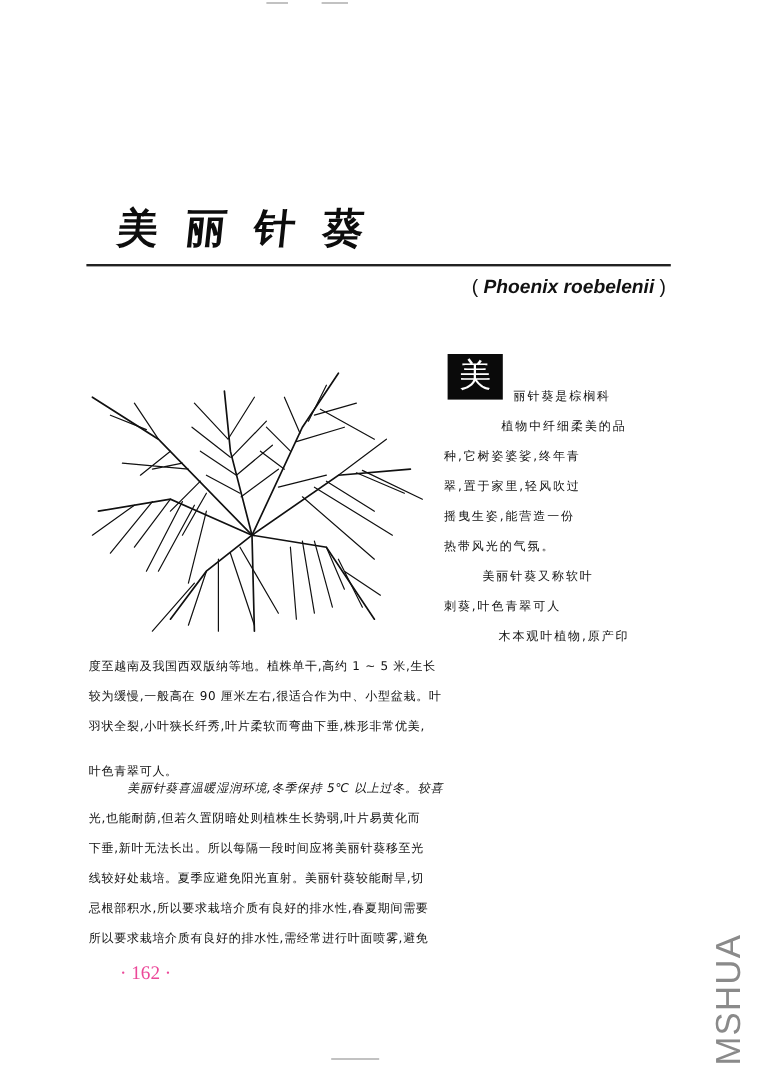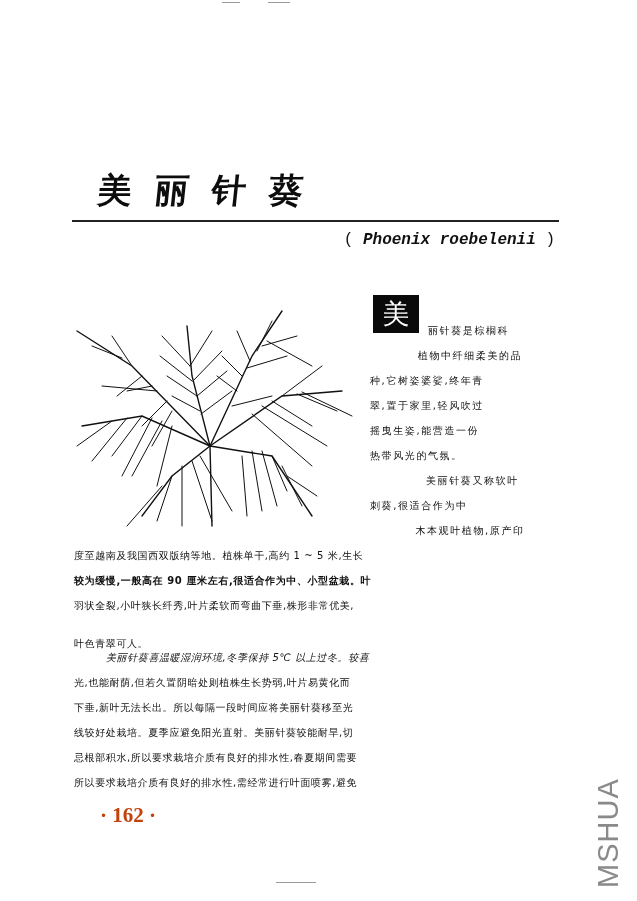--- a/index.html
+++ b/index.html
@@ -11,38 +11,38 @@
     .scan-mark { position: absolute; background: #9a9a9a; height: 1px; }
     .title {
       position: absolute; left: 98px; top: 168px;
       font-family: "DejaVu Serif", serif; font-weight: bold;
       font-size: 34px; letter-spacing: 23px; color: #0d0d0d;
       transform: skewX(-6deg);
     }
     .title-rule { position: absolute; left: 72px; top: 220px; width: 487px; height: 2px; background: #222; }
     .latin {
       position: absolute; right: 82px; top: 231px;
-      font-family: Liberation Mono, monospace; font-size: 16px; color: #111;
+      font-family: Liberation Sans, sans-serif; font-size: 16px; color: #111;
     }
     .latin i { font-style: italic; font-weight: bold; }
     .illustration { position: absolute; left: 72px; top: 296px; width: 290px; height: 240px; }
     .dropcap {
       position: absolute; left: 373px; top: 295px; width: 46px; height: 38px;
       background: #0a0a0a; color: #fff; font-size: 27px; line-height: 38px; text-align: center;
     }
     .rline, .fline {
       position: absolute; font-size: 10px; line-height: 25px; white-space: nowrap; color: #111;
     }
     .rline { left: 370px; width: 200px; letter-spacing: 1.6px; }
     .fline { left: 74px; width: 490px; letter-spacing: 0.6px; }
     .indent2 { left: 402px; }
     .findent { left: 106px; font-style: italic; }
     .pagenum {
       position: absolute; left: 100px; top: 803px;
-      font-family: "Liberation Serif", serif; font-size: 21px; font-weight: bold; color: #c2410c;
+      font-family: "Liberation Serif", serif; font-size: 16px; font-weight: normal; color: #ec4899;
     }
     .watermark {
       position: absolute; left: 592px; top: 888px;
       transform: rotate(-90deg); transform-origin: left top;
       font-family: "Liberation Sans", sans-serif; font-size: 29px; color: #8a8a8a; letter-spacing: 1px;
     }
   </style>
 </head>
 <body>
 
@@ -78,26 +78,26 @@
 </svg>
 
 <div class="dropcap">美</div>
 
 <div class="rline" style="left:428px;top:318px;">丽针葵是棕榈科</div>
 <div class="rline" style="top:343px;text-align:center;">植物中纤细柔美的品</div>
 <div class="rline" style="top:368px;">种,它树姿婆娑,终年青</div>
 <div class="rline" style="top:393px;">翠,置于家里,轻风吹过</div>
 <div class="rline" style="top:418px;">摇曳生姿,能营造一份</div>
 <div class="rline" style="top:443px;">热带风光的气氛。</div>
-<div class="rline indent2" style="top:468px;margin-left:24px;">美丽针葵又称软叶</div>
-<div class="rline" style="top:493px;">刺葵,很适合作为中</div>
+<div class="rline indent2" style="top:468px;">美丽针葵又称软叶</div>
+<div class="rline" style="top:493px;">刺葵,叶色青翠可人</div>
 <div class="rline" style="top:518px;text-align:center;">木本观叶植物,原产印</div>
 
 <div class="fline" style="top:543px;">度至越南及我国西双版纳等地。植株单干,高约 1 ~ 5 米,生长</div>
-<div class="fline" style="top:568px;font-weight:bold;">较为缓慢,一般高在 90 厘米左右,很适合作为中、小型盆栽。叶</div>
+<div class="fline" style="top:568px;">较为缓慢,一般高在 90 厘米左右,很适合作为中、小型盆栽。叶</div>
 <div class="fline" style="top:593px;">羽状全裂,小叶狭长纤秀,叶片柔软而弯曲下垂,株形非常优美,</div>
 <div class="fline" style="top:618px;margin-top:13px;">叶色青翠可人。</div>
 <div class="fline findent" style="top:645px;">美丽针葵喜温暖湿润环境,冬季保持 5℃ 以上过冬。较喜</div>
 <div class="fline" style="top:670px;">光,也能耐荫,但若久置阴暗处则植株生长势弱,叶片易黄化而</div>
 <div class="fline" style="top:695px;">下垂,新叶无法长出。所以每隔一段时间应将美丽针葵移至光</div>
 <div class="fline" style="top:720px;">线较好处栽培。夏季应避免阳光直射。美丽针葵较能耐旱,切</div>
 <div class="fline" style="top:745px;">忌根部积水,所以要求栽培介质有良好的排水性,春夏期间需要</div>
 <div class="fline" style="top:770px;">所以要求栽培介质有良好的排水性,需经常进行叶面喷雾,避免</div>
 
 <div class="pagenum">· 162 ·</div>

